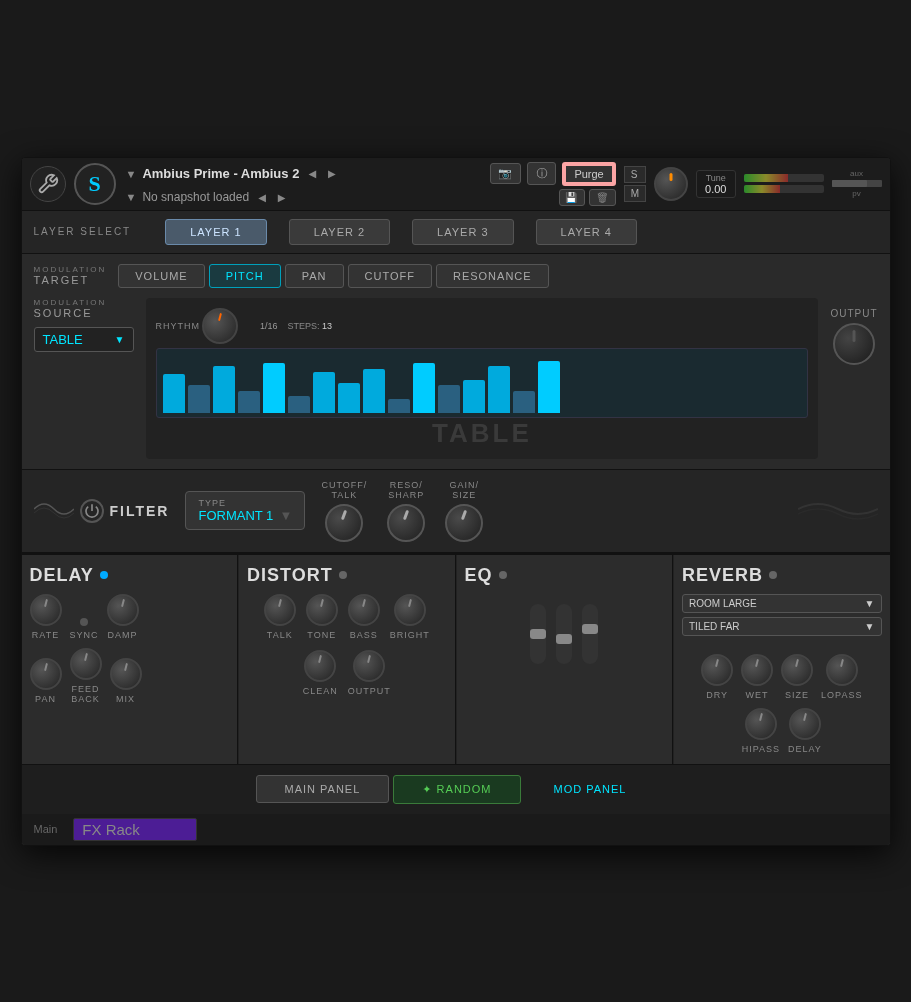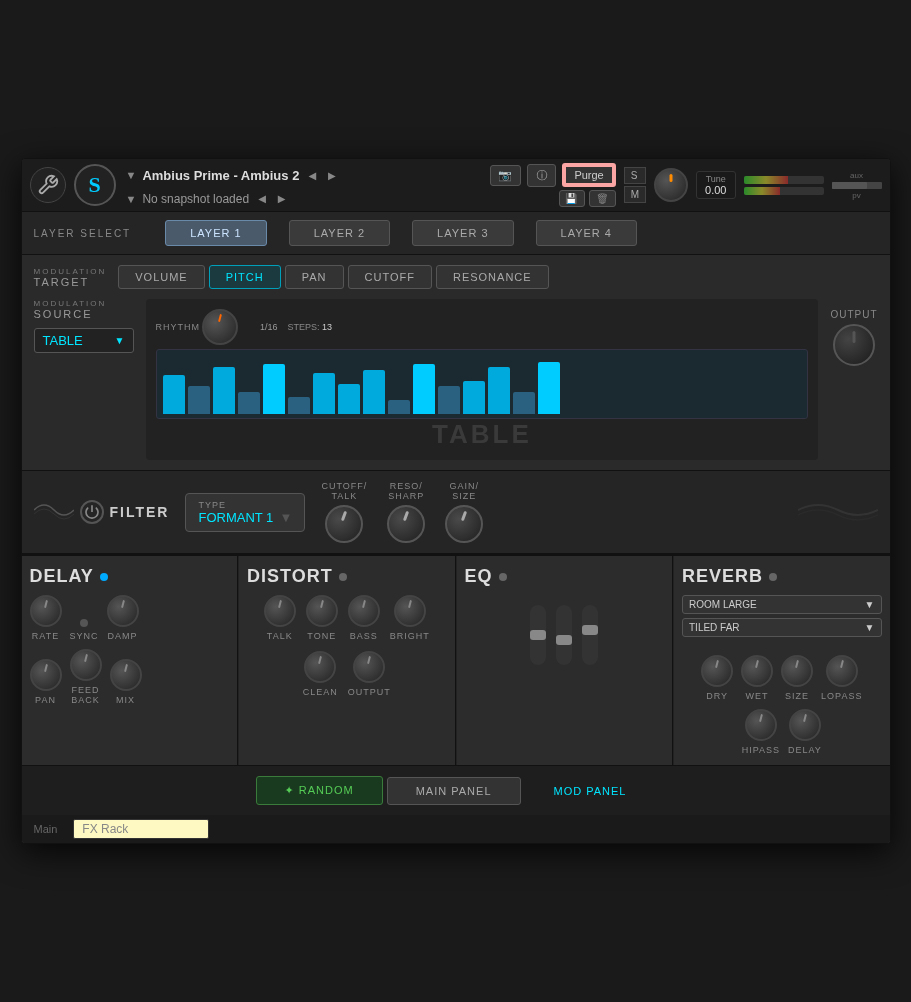--- a/index.html
+++ b/index.html
@@ -478,27 +478,27 @@
     
     .status-bar {
       background: #1a1a1a;
       display: flex;
       align-items: center;
       padding: 4px 12px;
       gap: 16px;
     }
     .status-text { color: #666; font-size: 11px; }
     .status-input {
-      background: #fef9c3;
+      background: #4c1d95;
       border: 1px solid #333;
       color: #888;
-      font-size: 12px;
+      font-size: 15px;
       padding: 2px 8px;
       border-radius: 2px;
-      width: 136px;
+      width: 124px;
     }
     
     .knob-orange::after {
       background: #ff6600 !important;
     }
     
     .seq-wrapper {
       display: flex;
       flex-direction: column;
       gap: 4px;
@@ -853,22 +853,22 @@
           <div class="knob-group">
             <div class="knob-small"></div>
             <span class="knob-label">DELAY</span>
           </div>
         </div>
       </div>
 
     </div>
 
     <div class="bottom-nav">
+      <div class="bottom-btn">MAIN PANEL</div>
       <div class="bottom-btn active-green">✦ RANDOM</div>
-      <div class="bottom-btn">MAIN PANEL</div>
       <div class="bottom-btn active-cyan">MOD PANEL</div>
     </div>
 
     <div class="status-bar">
       <span class="status-text">Main</span>
       <input class="status-input" value="FX Rack" style="">
     </div>
 
   </div>
 </div>

